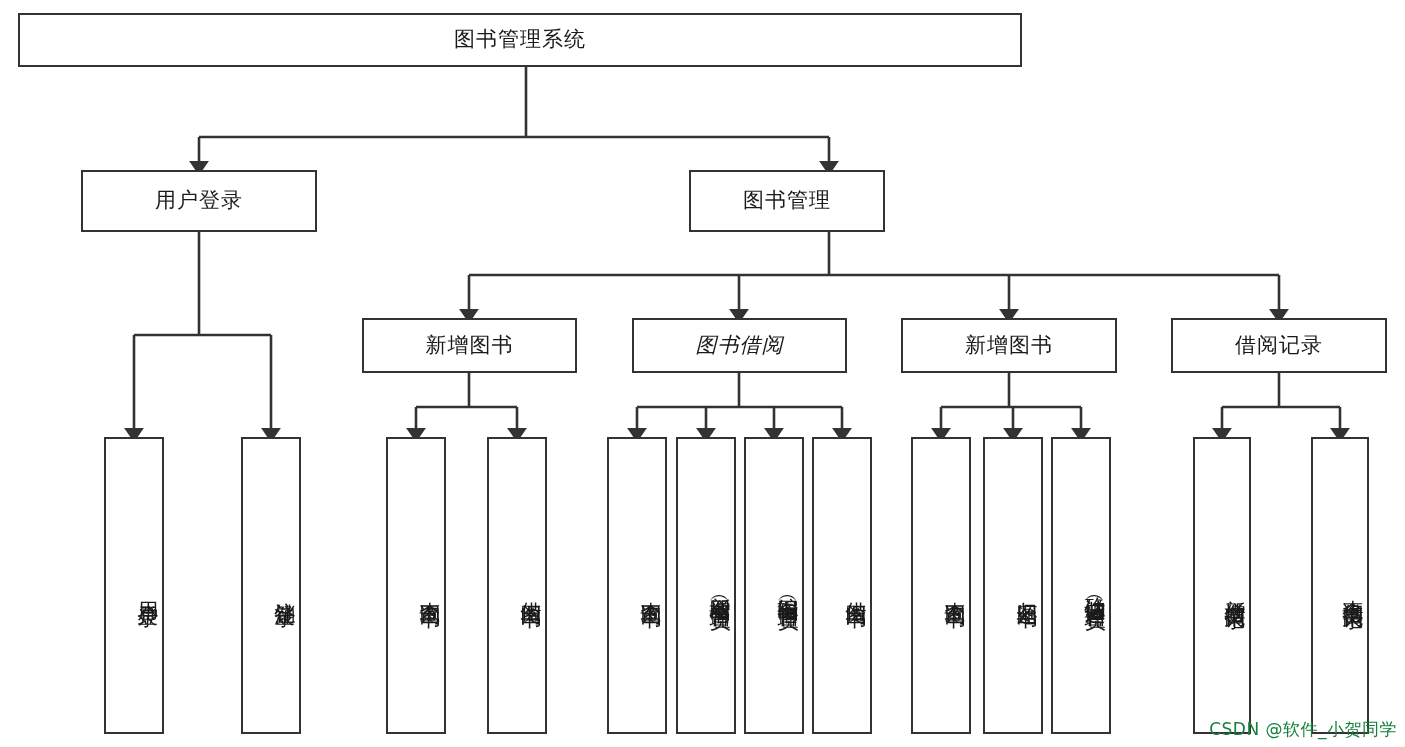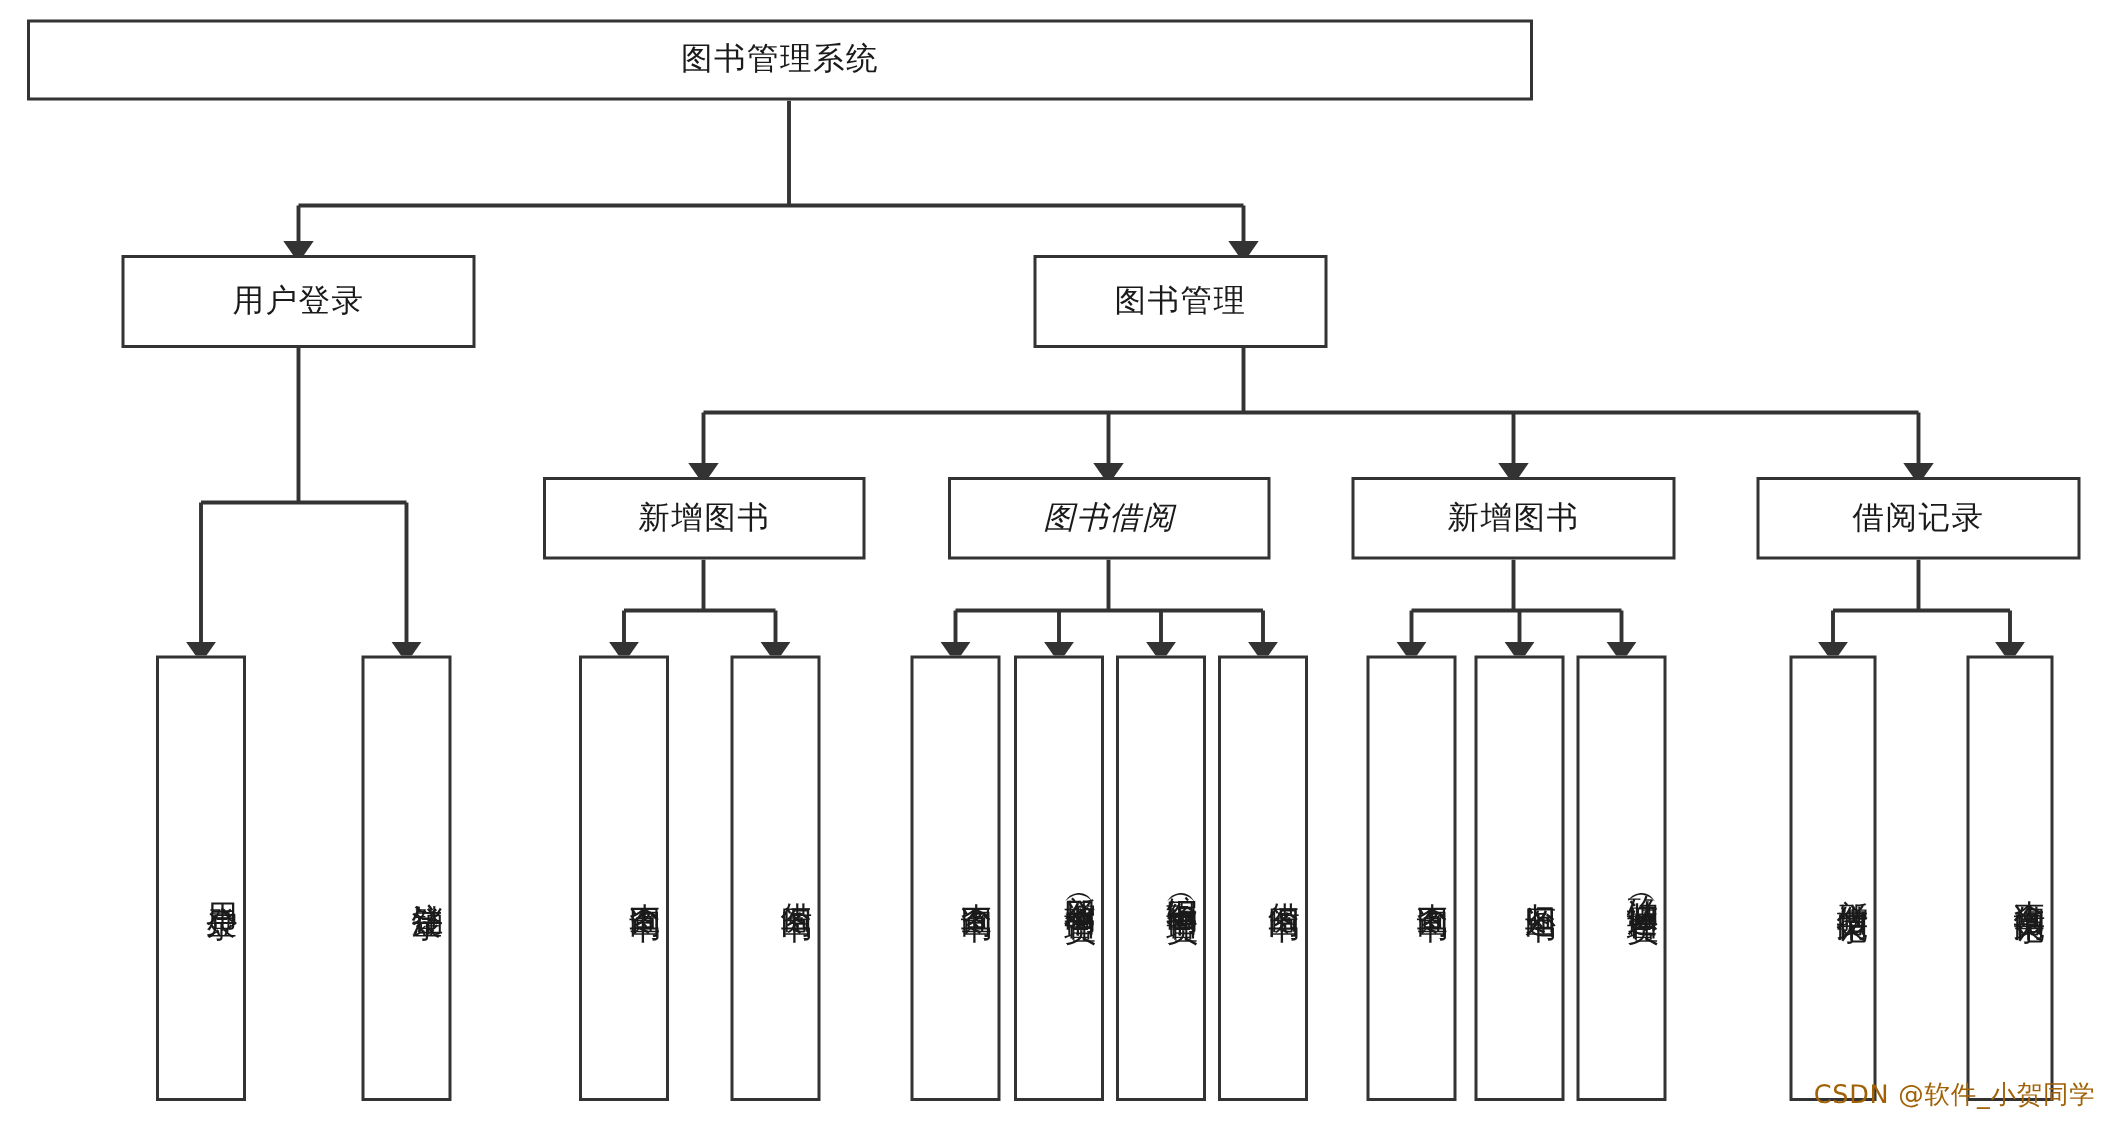--- a/index.html
+++ b/index.html
@@ -56,21 +56,21 @@
     top: 0;
     width: 1405px;
     height: 747px;
     pointer-events: none;
   }
   #watermark {
     position: absolute;
     right: 8px;
     bottom: 6px;
     font-size: 17px;
-    color: #a16207;
+    color: #15803d;
     letter-spacing: 0.5px;
     white-space: nowrap;
     user-select: none;
   }
 </style>
 </head>
 <body>
 
 <div id="diagram-root">
 

